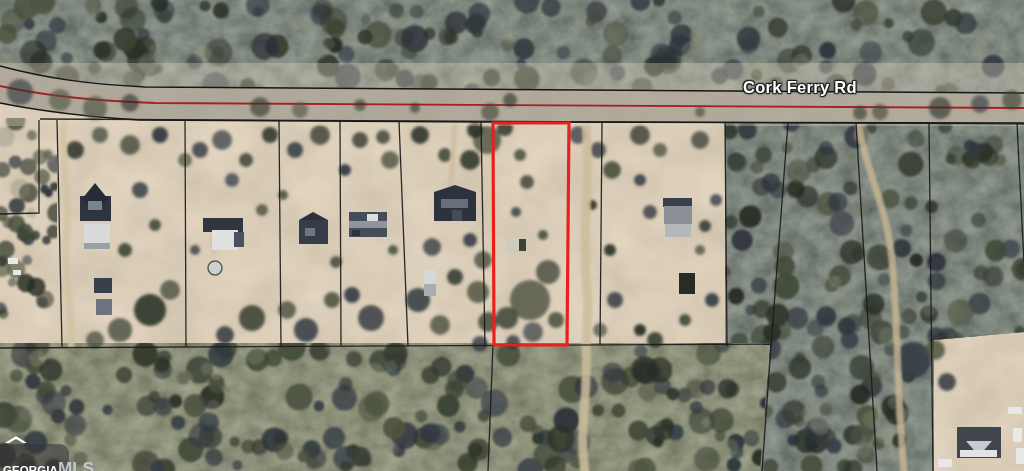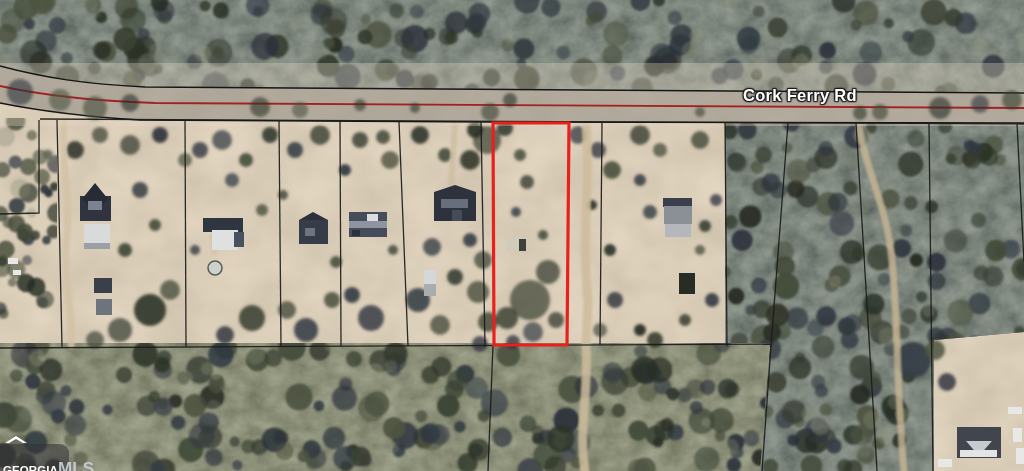--- a/index.html
+++ b/index.html
@@ -2,21 +2,21 @@
 <html><head>
 <meta charset="utf-8">
 <style>
   html,body{margin:0;padding:0;background:#000;}
   .stage{
     position:relative;width:1024px;height:471px;overflow:hidden;
     font-family:"Liberation Sans",sans-serif;background:#b9a88d;
   }
   .stage svg{position:absolute;left:0;top:0;display:block;}
   .road-label{
-    position:absolute;left:743px;top:86px;
+    position:absolute;left:743px;top:78px;
     font-size:16.5px;font-weight:bold;color:#ffffff;letter-spacing:.3px;
     text-shadow:-1px -1px 1px #1a1a1a,1px -1px 1px #1a1a1a,-1px 1px 1px #1a1a1a,1px 1px 1px #1a1a1a,0 0 3px #000;
     white-space:nowrap;user-select:none;
   }
   .watermark{
     position:absolute;left:0;top:444px;width:69px;height:27px;
     background:rgba(52,52,56,.58);border-top-right-radius:9px;
     display:flex;flex-direction:column;justify-content:center;padding:1px 0 0 3px;box-sizing:border-box;
   }
   .wm-line1{display:flex;align-items:baseline;line-height:12px;position:relative;}

